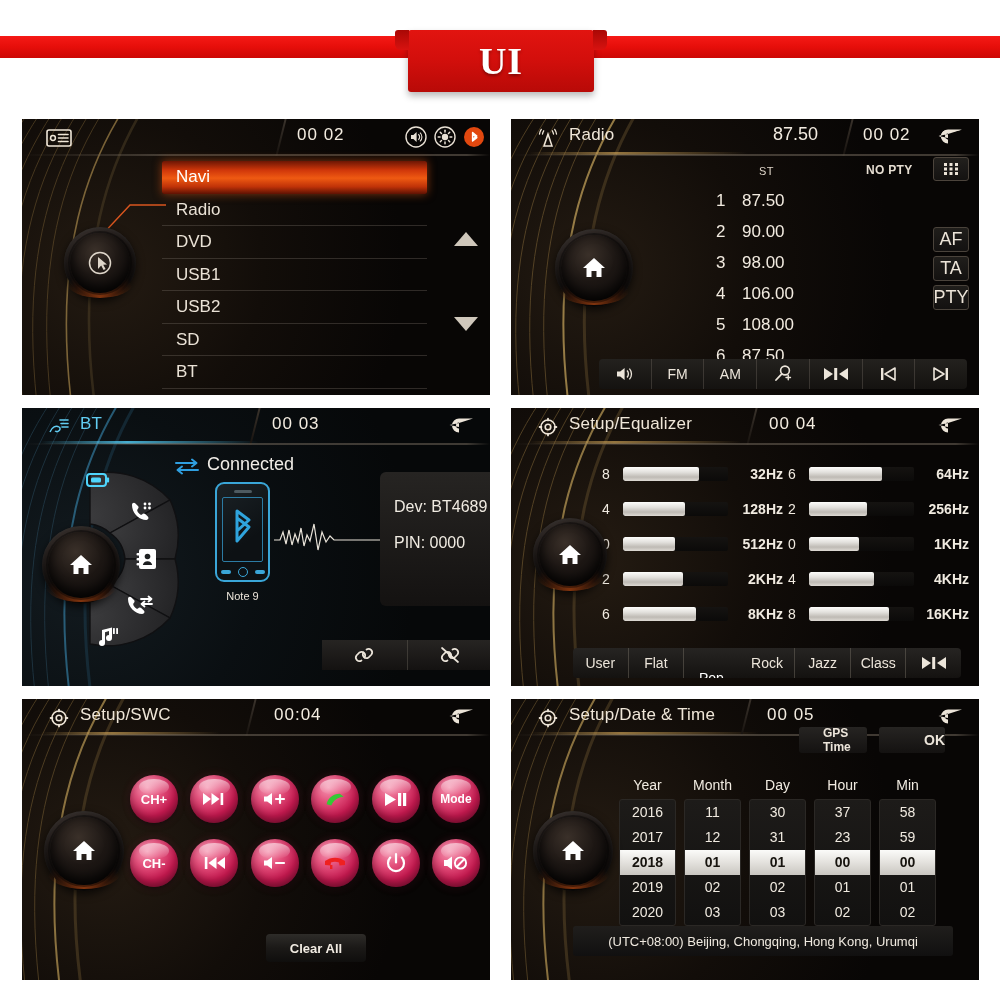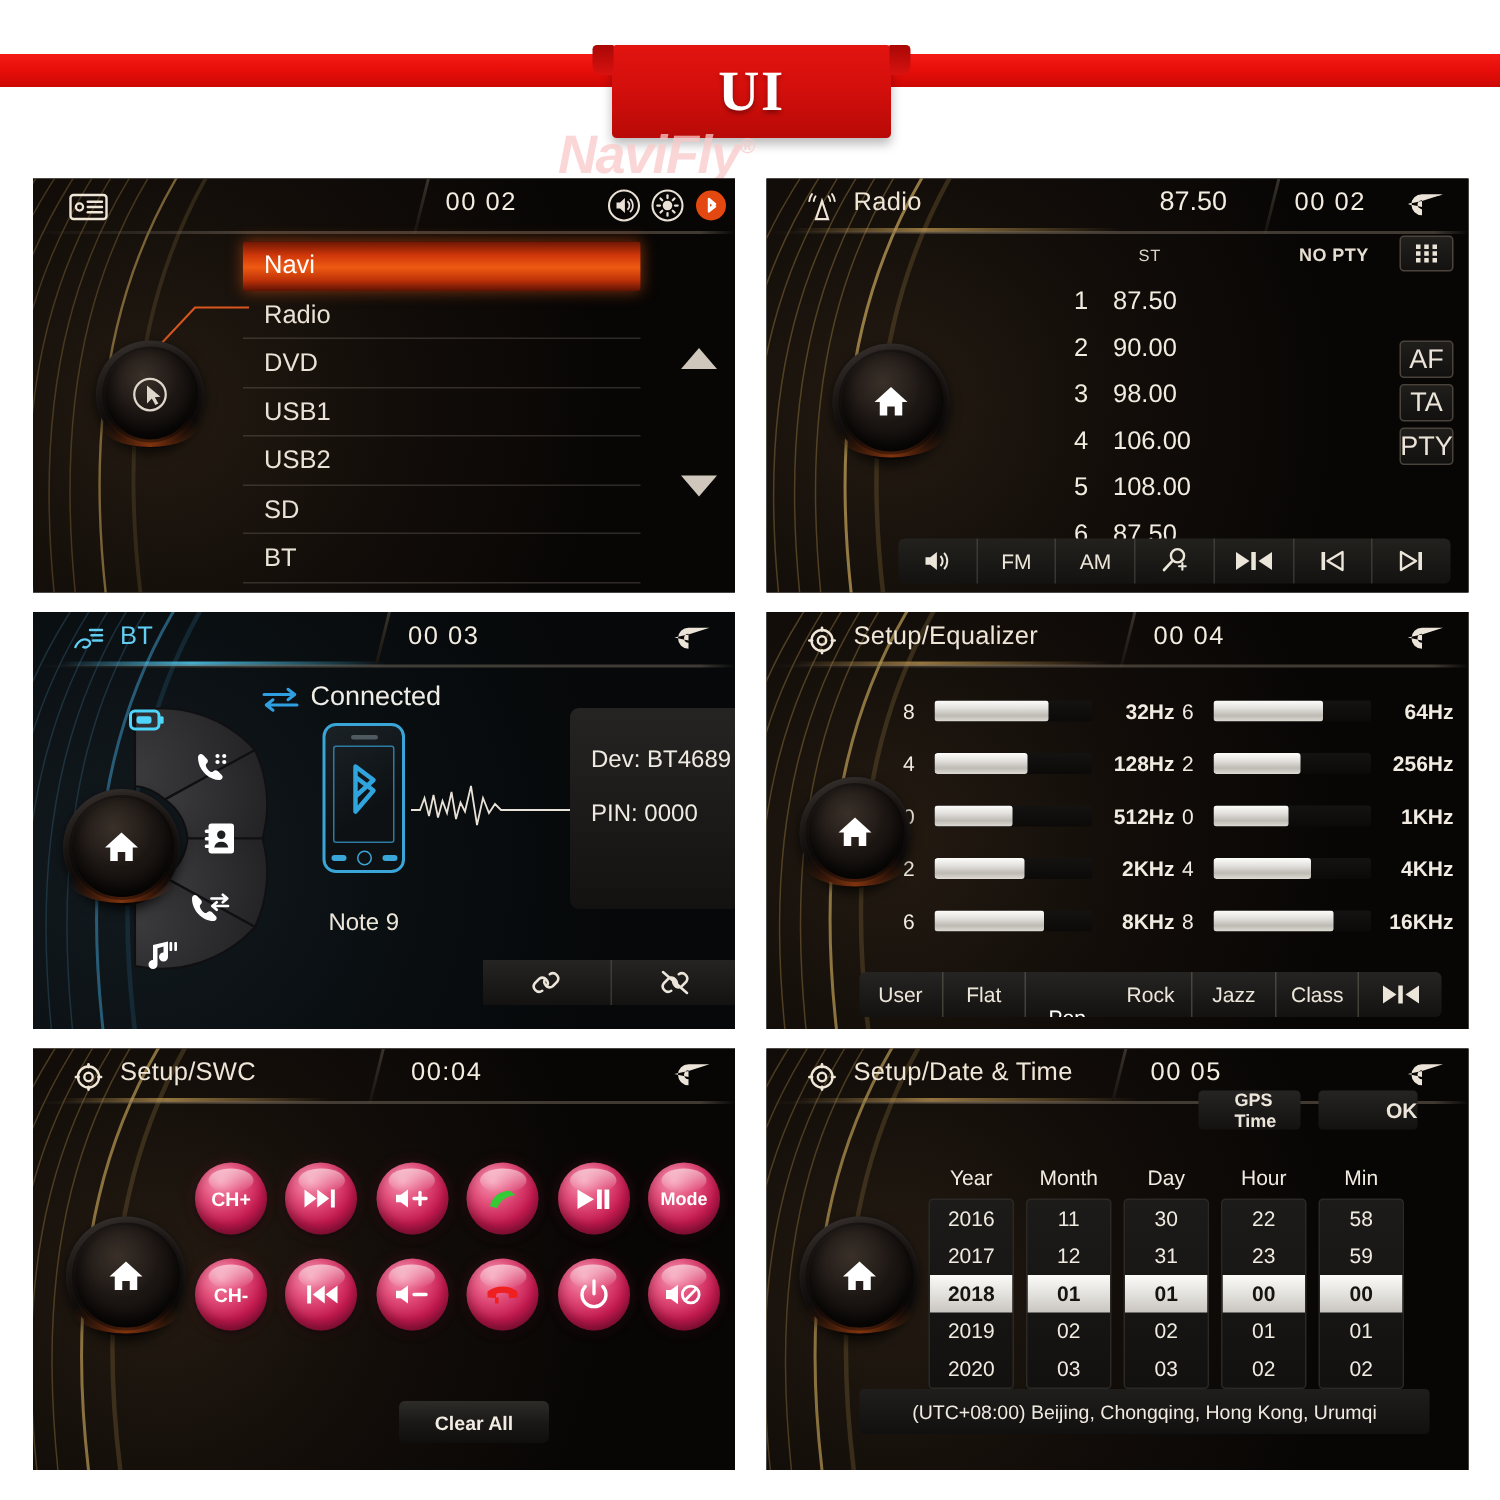--- a/index.html
+++ b/index.html
@@ -177,21 +177,21 @@
   .phone {
     position: absolute; left: 193px; top: 74px; width: 55px; height: 100px;
     border: 2px solid #3aa6d8; border-radius: 9px;
     background: linear-gradient(145deg,#1b2226 0%,#0d1114 60%);
   }
   .phone .spk { position: absolute; left: 50%; top: 6px; transform: translateX(-50%); width: 18px; height: 3px; border-radius: 2px; background: #4e5a60; }
   .phone .scr { position: absolute; left: 5px; top: 13px; right: 5px; bottom: 18px; border: 1px solid #2c7ba3; border-radius: 2px; display:flex; align-items:center; justify-content:center; }
   .phone .btns { position: absolute; left: 0; right: 0; bottom: 3px; display: flex; justify-content: space-around; align-items: center; }
   .phone .btns i { display:block; width: 10px; height: 4px; border-radius: 3px; background: #3aa6d8; }
   .phone .btns i.circ { width: 10px; height: 10px; border-radius: 50%; background: none; border: 1px solid #3aa6d8; }
-  .phone-label { position: absolute; left: 193px; top: 199px; width: 55px; text-align: center; font-size: 16px; color: #ece5da; }
+  .phone-label { position: absolute; left: 193px; top: 182px; width: 55px; text-align: center; font-size: 11px; color: #ece5da; }
   .wave { position: absolute; left: 252px; top: 112px; }
   .devbox {
     position: absolute; left: 358px; top: 64px; width: 130px; height: 134px;
     background: linear-gradient(180deg,#262422,#141211);
     border-radius: 6px 0 0 6px;
     padding: 26px 16px 0 14px;
   }
   .devbox div { font-size: 16px; color: #f0ebe2; margin-bottom: 18px; }
   .bt-bottom { position: absolute; left: 300px; bottom: 16px; width: 170px; height: 30px; display: flex; }
   .bt-bottom .bb {
@@ -294,23 +294,20 @@
 </head>
 <body>
 
 <div id="root">
 
   <div class="banner-bar"></div>
   <div class="banner-tab">
     <div class="curl-l"></div>
     <div class="curl-r"></div>
     <span>UI</span>
-  </div>
-  <div class="watermark">
-    <span>NaviFly</span><sup>®</sup>
   </div>
 
   <div class="panel p1">
     <svg class="swoosh" viewBox="0 0 330 420">
       <g fill="none" stroke="#7d6336" stroke-width="1" opacity="0.55">
         <path d="M250 -20 C150 80 110 200 150 420"></path>
         <path d="M238 -20 C136 82 96 202 136 420"></path>
         <path d="M226 -20 C122 84 82 204 122 420"></path>
         <path d="M214 -20 C108 86 68 206 108 420"></path>
         <path d="M202 -20 C94 88 54 208 94 420"></path>
@@ -1007,21 +1004,21 @@
           <div class="dt-opt">30</div>
           <div class="dt-opt">31</div>
           <div class="dt-opt sel">01</div>
           <div class="dt-opt">02</div>
           <div class="dt-opt">03</div>
         </div>
       </div>
       <div class="dt-col">
         <div class="dt-head">Hour</div>
         <div class="dt-box">
-          <div class="dt-opt">22</div>
+          <div class="dt-opt">37</div>
           <div class="dt-opt">23</div>
           <div class="dt-opt sel">00</div>
           <div class="dt-opt">01</div>
           <div class="dt-opt">02</div>
         </div>
       </div>
       <div class="dt-col">
         <div class="dt-head">Min</div>
         <div class="dt-box">
           <div class="dt-opt">58</div>

